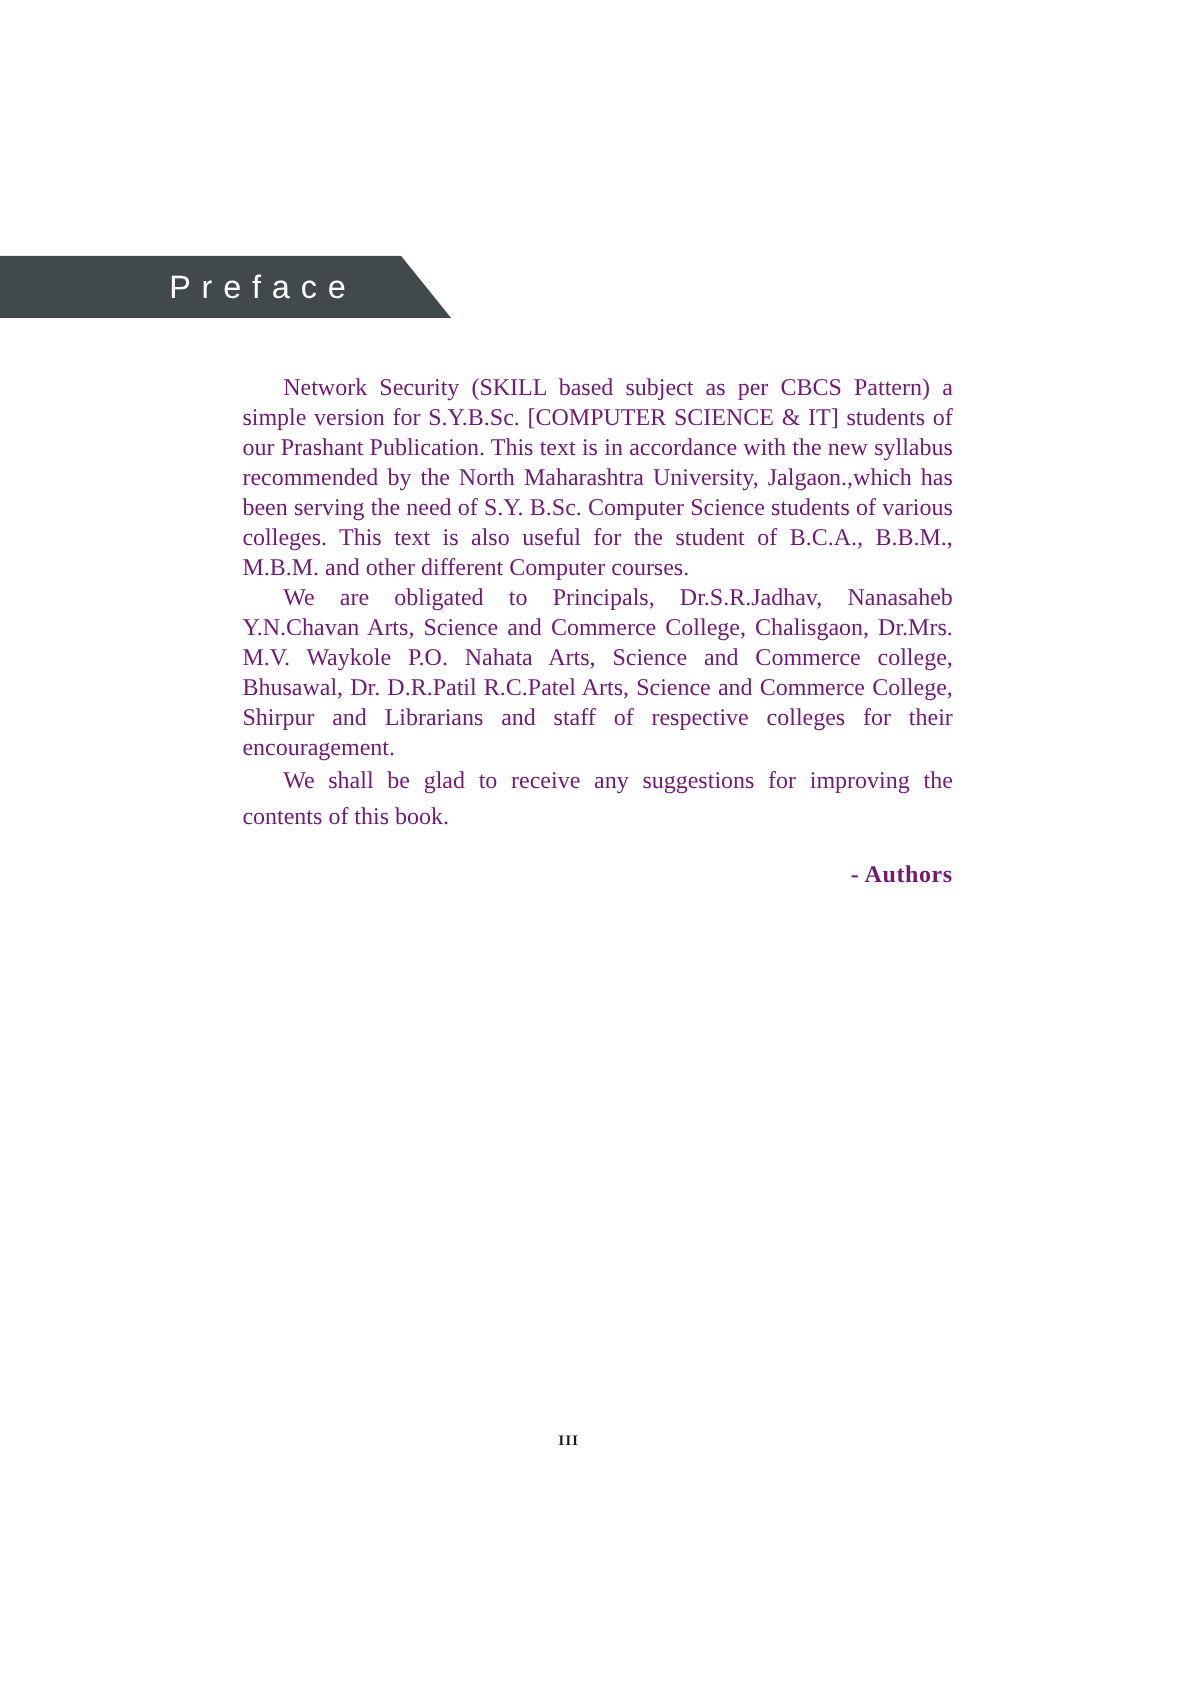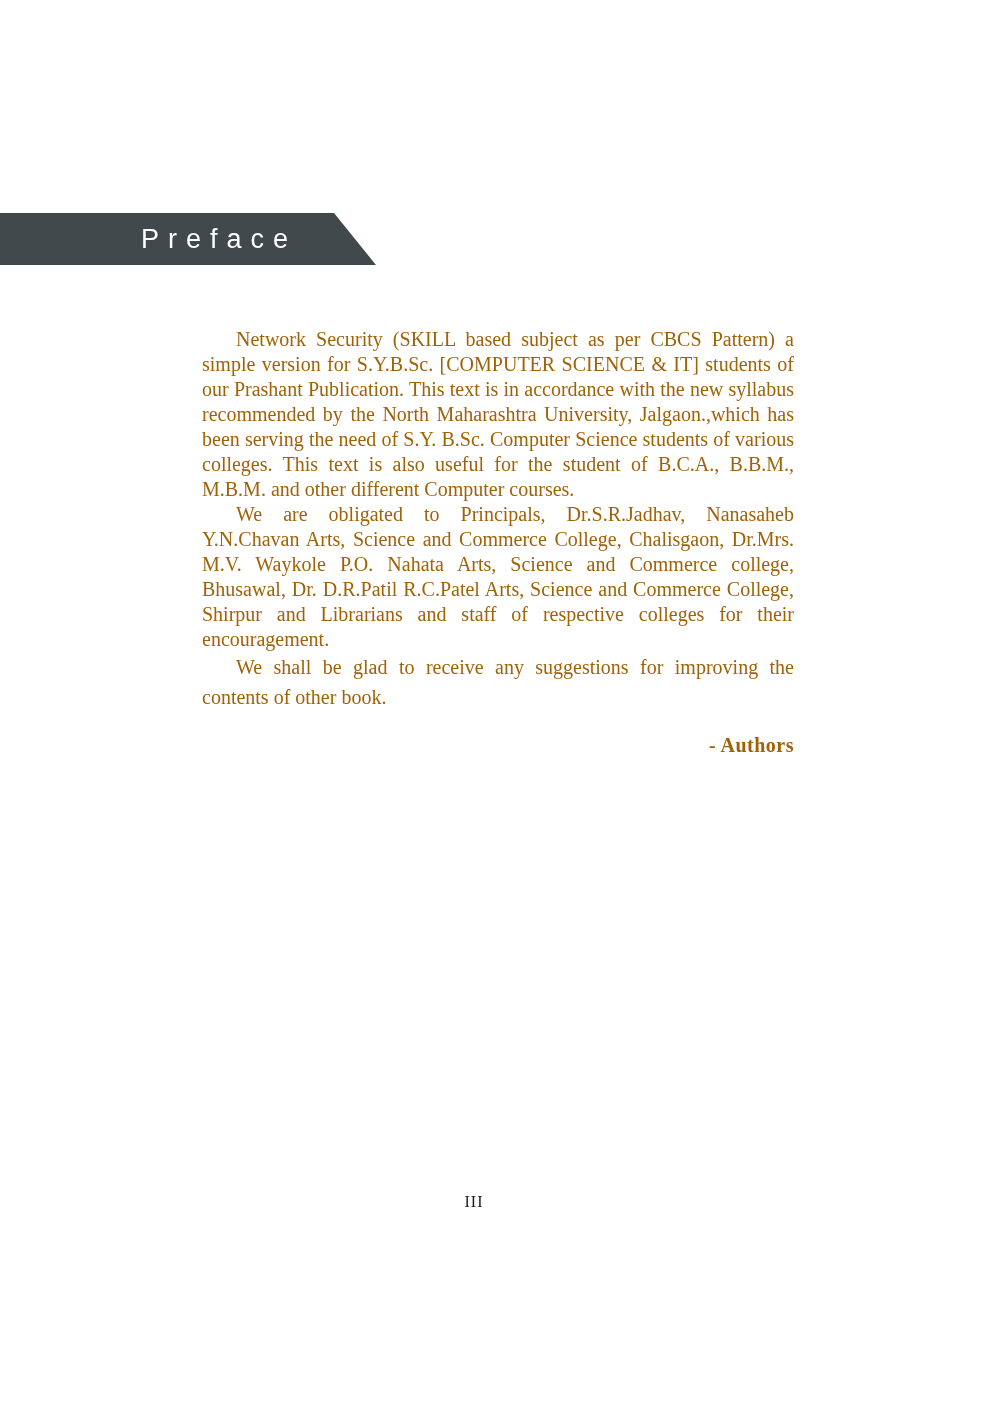--- a/index.html
+++ b/index.html
@@ -30,24 +30,24 @@
     font-family: "Liberation Sans", sans-serif;
     font-weight: 300;
     color: #ffffff;
     font-size: 27px;
     letter-spacing: 9px;
     margin-left: 141px;
     white-space: nowrap;
   }
   .content {
     position: absolute;
-    top: 327px;
+    top: 311px;
     left: 202px;
     width: 592px;
-    color: #a16207;
+    color: #701a75;
     font-size: 20px;
     line-height: 25px;
     text-align: justify;
   }
   .content p {
     margin: 0;
     padding: 0;
     text-indent: 34px;
   }
   .content p.para-last {
@@ -59,37 +59,37 @@
     font-size: 20px;
     margin-top: 21px;
     letter-spacing: 0.5px;
   }
   .page-number {
     position: absolute;
     top: 1193px;
     left: 0;
     width: 100%;
     text-align: center;
-    font-weight: normal;
-    font-size: 16px;
+    font-weight: bold;
+    font-size: 12px;
     letter-spacing: 1px;
     color: #1a1a1a;
   }
 </style>
 </head>
 <body>
 
 <div class="page">
 
   <div class="banner">
     <span class="banner-label">Preface</span>
   </div>
 
   <div class="content">
     <p>Network Security (SKILL based subject as per CBCS Pattern) a simple version for S.Y.B.Sc. [COMPUTER SCIENCE &amp; IT] students of our Prashant Publication. This text is in accordance with the new syllabus recommended by the North Maharashtra University, Jalgaon.,which has been serving the need of S.Y. B.Sc. Computer Science students of various colleges. This text is also useful for the student of B.C.A., B.B.M., M.B.M. and other different Computer courses.</p>
     <p>We are obligated to Principals, Dr.S.R.Jadhav, Nanasaheb Y.N.Chavan Arts, Science and Commerce College, Chalisgaon, Dr.Mrs. M.V. Waykole P.O. Nahata Arts, Science and Commerce college, Bhusawal, Dr. D.R.Patil R.C.Patel Arts, Science and Commerce College, Shirpur and Librarians and staff of respective colleges for their encouragement.</p>
-    <p class="para-last">We shall be glad to receive any suggestions for improving the contents of other book.</p>
+    <p class="para-last">We shall be glad to receive any suggestions for improving the contents of this book.</p>
     <div class="authors">- Authors</div>
   </div>
 
   <div class="page-number">III</div>
 
 </div>
 
 </body></html>

